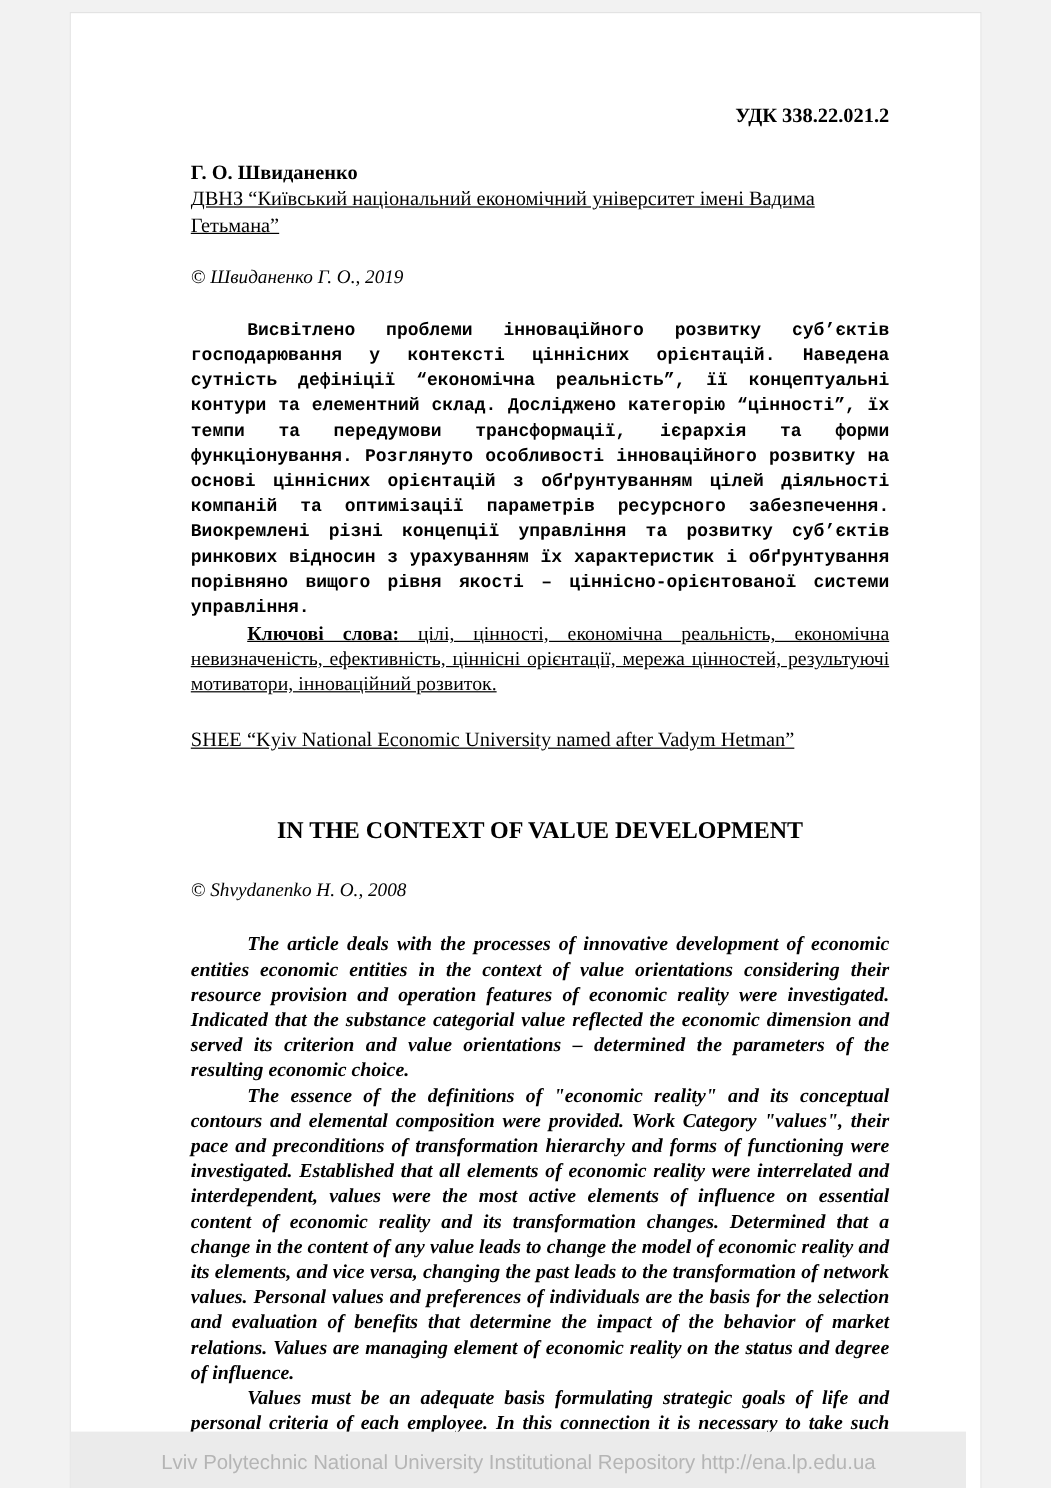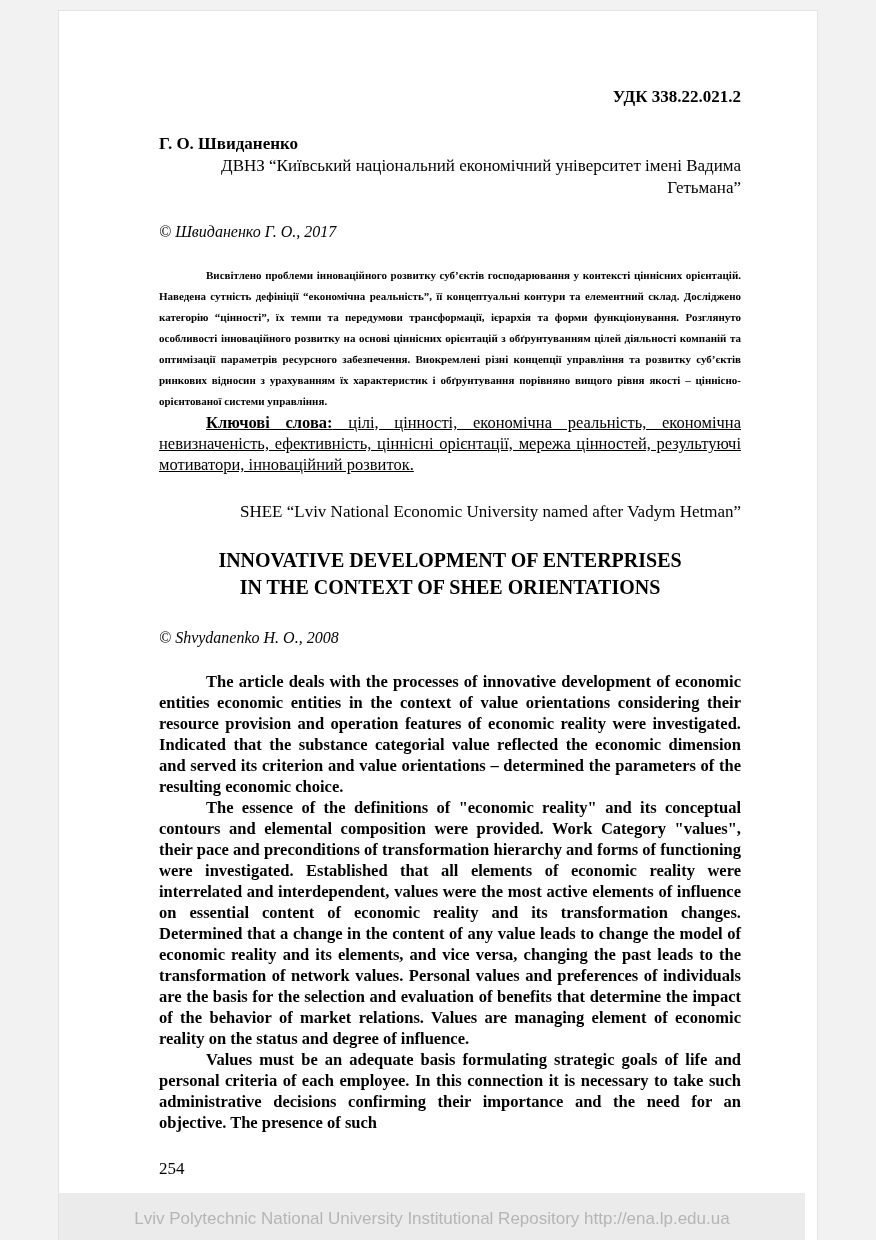--- a/index.html
+++ b/index.html
@@ -33,54 +33,57 @@
     margin-bottom: 26px;
   }
   .author {
     font-size: 17px;
     font-weight: bold;
     text-align: left;
     line-height: 22px;
   }
   .affil {
     font-size: 17px;
-    text-align: right;
+    text-align: left;
     line-height: 22px;
     margin-bottom: 24px;
+    text-decoration: underline;
   }
   .title {
     font-size: 20px;
     font-weight: bold;
     text-align: center;
     line-height: 27px;
     margin: 0 0 28px 0;
   }
   .copyright {
     font-size: 16px;
     font-style: italic;
     margin-bottom: 24px;
   }
   .abstract-ua {
-    font-size: 11px;
+    font-size: 15px;
     font-weight: bold;
     line-height: 21px;
     text-align: justify;
+    font-family: Liberation Mono, monospace;
   }
   .keywords {
     font-size: 16.5px;
     line-height: 21px;
     text-align: justify;
     margin-bottom: 26px;
     text-decoration: underline;
   }
   .en-par {
     font-size: 16.5px;
     font-weight: bold;
     line-height: 21px;
     text-align: justify;
+    font-style: italic;
   }
   .page-number {
     text-align: left;
     font-size: 17px;
     margin-top: 26px;
   }
   .footer {
     position: absolute;
     left: 0;
     right: 12px;
@@ -103,29 +106,29 @@
 
 <div class="page">
   <div class="content">
 
     <p class="udc">УДК 338.22.021.2</p>
 
     <p class="author">Г. О. Швиданенко</p>
     <p class="affil">ДВНЗ “Київський національний економічний університет імені Вадима Гетьмана”</p>
 
 
-    <p class="copyright">© Швиданенко Г. О., 2017</p>
+    <p class="copyright">© Швиданенко Г. О., 2019</p>
 
     <p class="abstract-ua indent">Висвітлено проблеми інноваційного розвитку суб’єктів господарювання у контексті ціннісних орієнтацій. Наведена сутність дефініції “економічна реальність”, її концептуальні контури та елементний склад. Досліджено категорію “цінності”, їх темпи та передумови трансформації, ієрархія та форми функціонування. Розглянуто особливості інноваційного розвитку на основі ціннісних орієнтацій з обґрунтуванням цілей діяльності компаній та оптимізації параметрів ресурсного забезпечення. Виокремлені різні концепції управління та розвитку суб’єктів ринкових відносин з урахуванням їх характеристик і обґрунтування порівняно вищого рівня якості – ціннісно-орієнтованої системи управління.</p>
 
     <p class="keywords indent"><span class="bold">Ключові слова:</span><span> цілі, цінності, економічна реальність, економічна невизначеність, ефективність, ціннісні орієнтації, мережа цінностей, результуючі мотиватори, інноваційний розвиток.</span></p>
 
-    <p class="affil">SHEE “Lviv National Economic University named after Vadym Hetman”</p>
+    <p class="affil">SHEE “Kyiv National Economic University named after Vadym Hetman”</p>
 
-    <h1 class="title"><span>INNOVATIVE DEVELOPMENT OF ENTERPRISES</span><br><span>IN THE CONTEXT OF SHEE ORIENTATIONS</span></h1>
+    <h1 class="title"><br><span>IN THE CONTEXT OF VALUE DEVELOPMENT</span></h1>
 
     <p class="copyright">© Shvydanenko H. O., 2008</p>
 
     <p class="en-par indent">The article deals with the processes of innovative development of economic entities economic entities in the context of value orientations considering their resource provision and operation features of economic reality were investigated. Indicated that the substance categorial value reflected the economic dimension and served its criterion and value orientations – determined the parameters of the resulting economic choice.</p>
     <p class="en-par indent">The essence of the definitions of "economic reality" and its conceptual contours and elemental composition were provided. Work Category "values", their pace and preconditions of transformation hierarchy and forms of functioning were investigated. Established that all elements of economic reality were interrelated and interdependent, values were the most active elements of influence on essential content of economic reality and its transformation changes. Determined that a change in the content of any value leads to change the model of economic reality and its elements, and vice versa, changing the past leads to the transformation of network values. Personal values and preferences of individuals are the basis for the selection and evaluation of benefits that determine the impact of the behavior of market relations. Values are managing element of economic reality on the status and degree of influence.</p>
     <p class="en-par indent">Values must be an adequate basis formulating strategic goals of life and personal criteria of each employee. In this connection it is necessary to take such administrative decisions confirming their importance and the need for an objective. The presence of such</p>
 
     <p class="page-number">254</p>
   </div>
 

